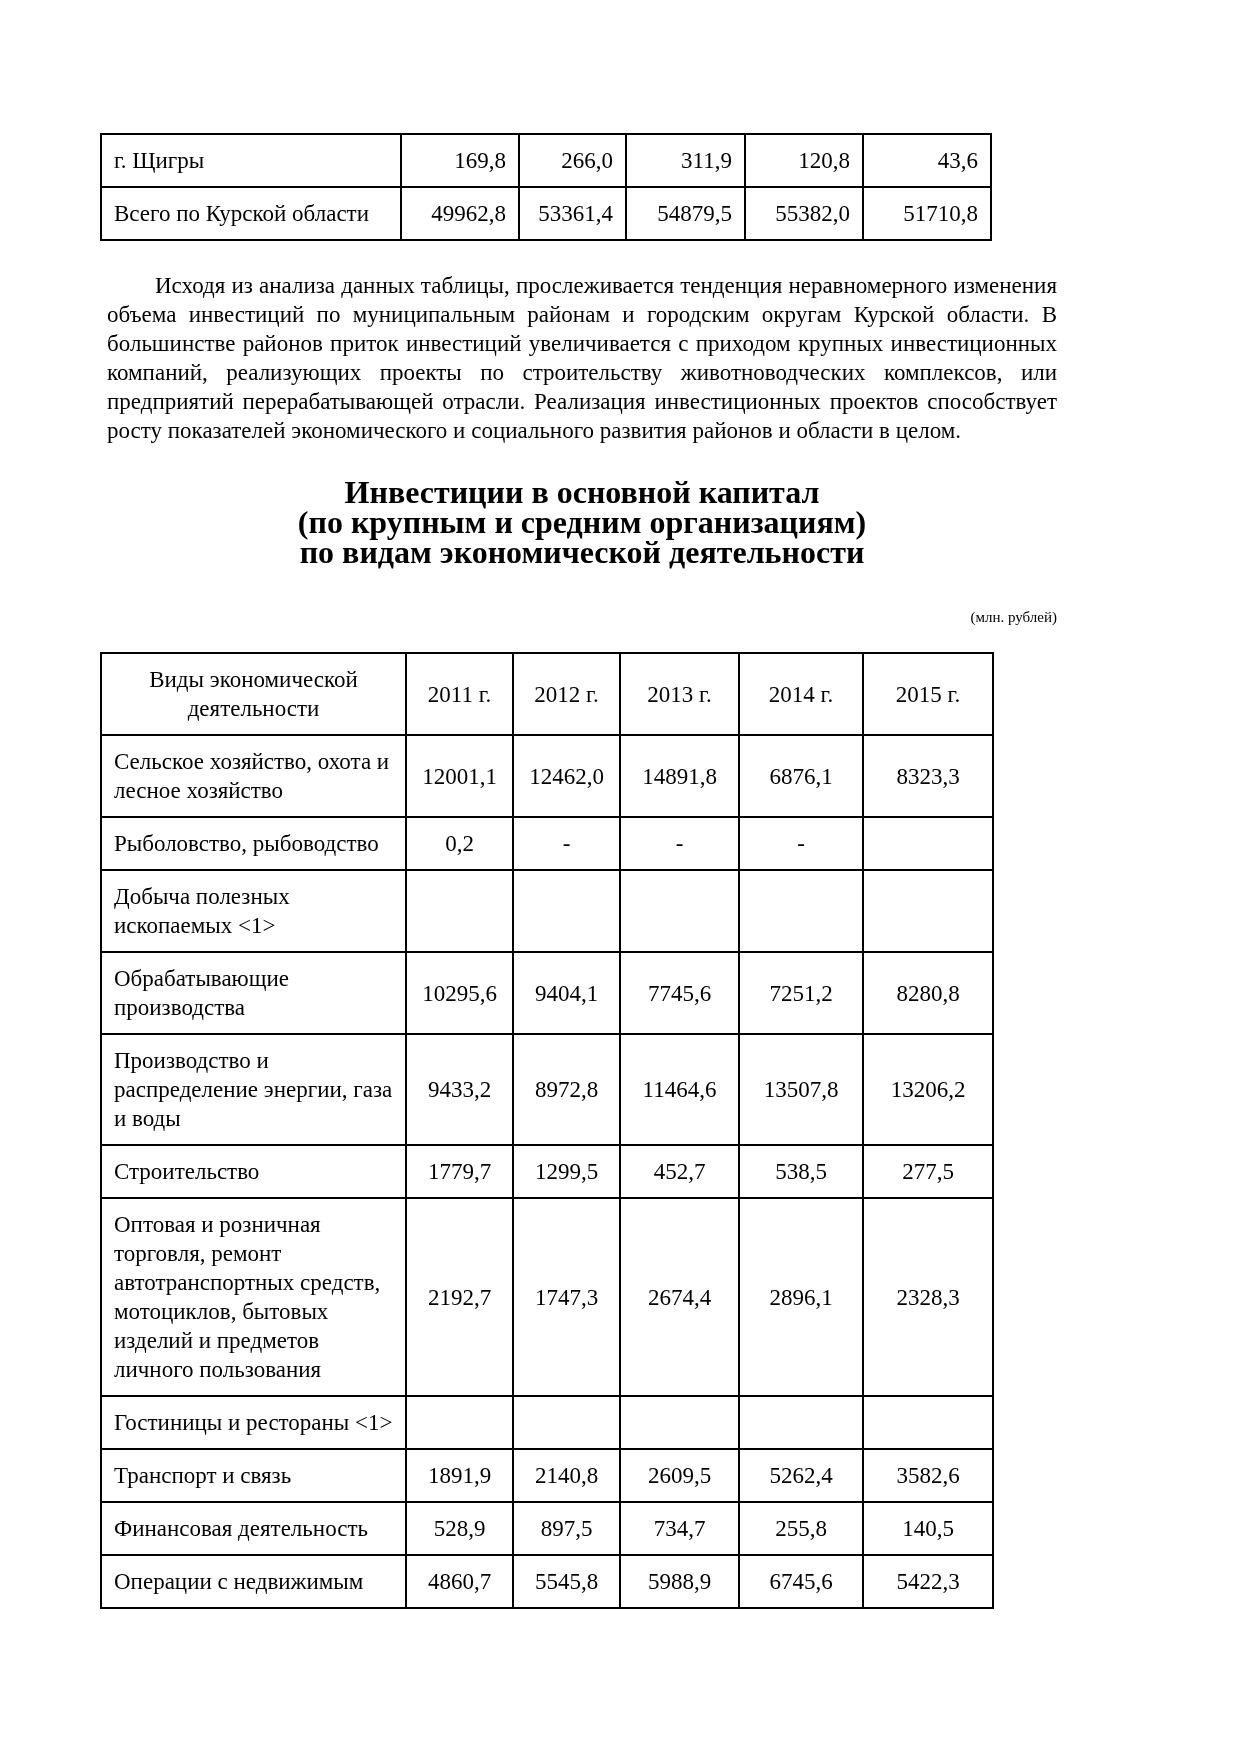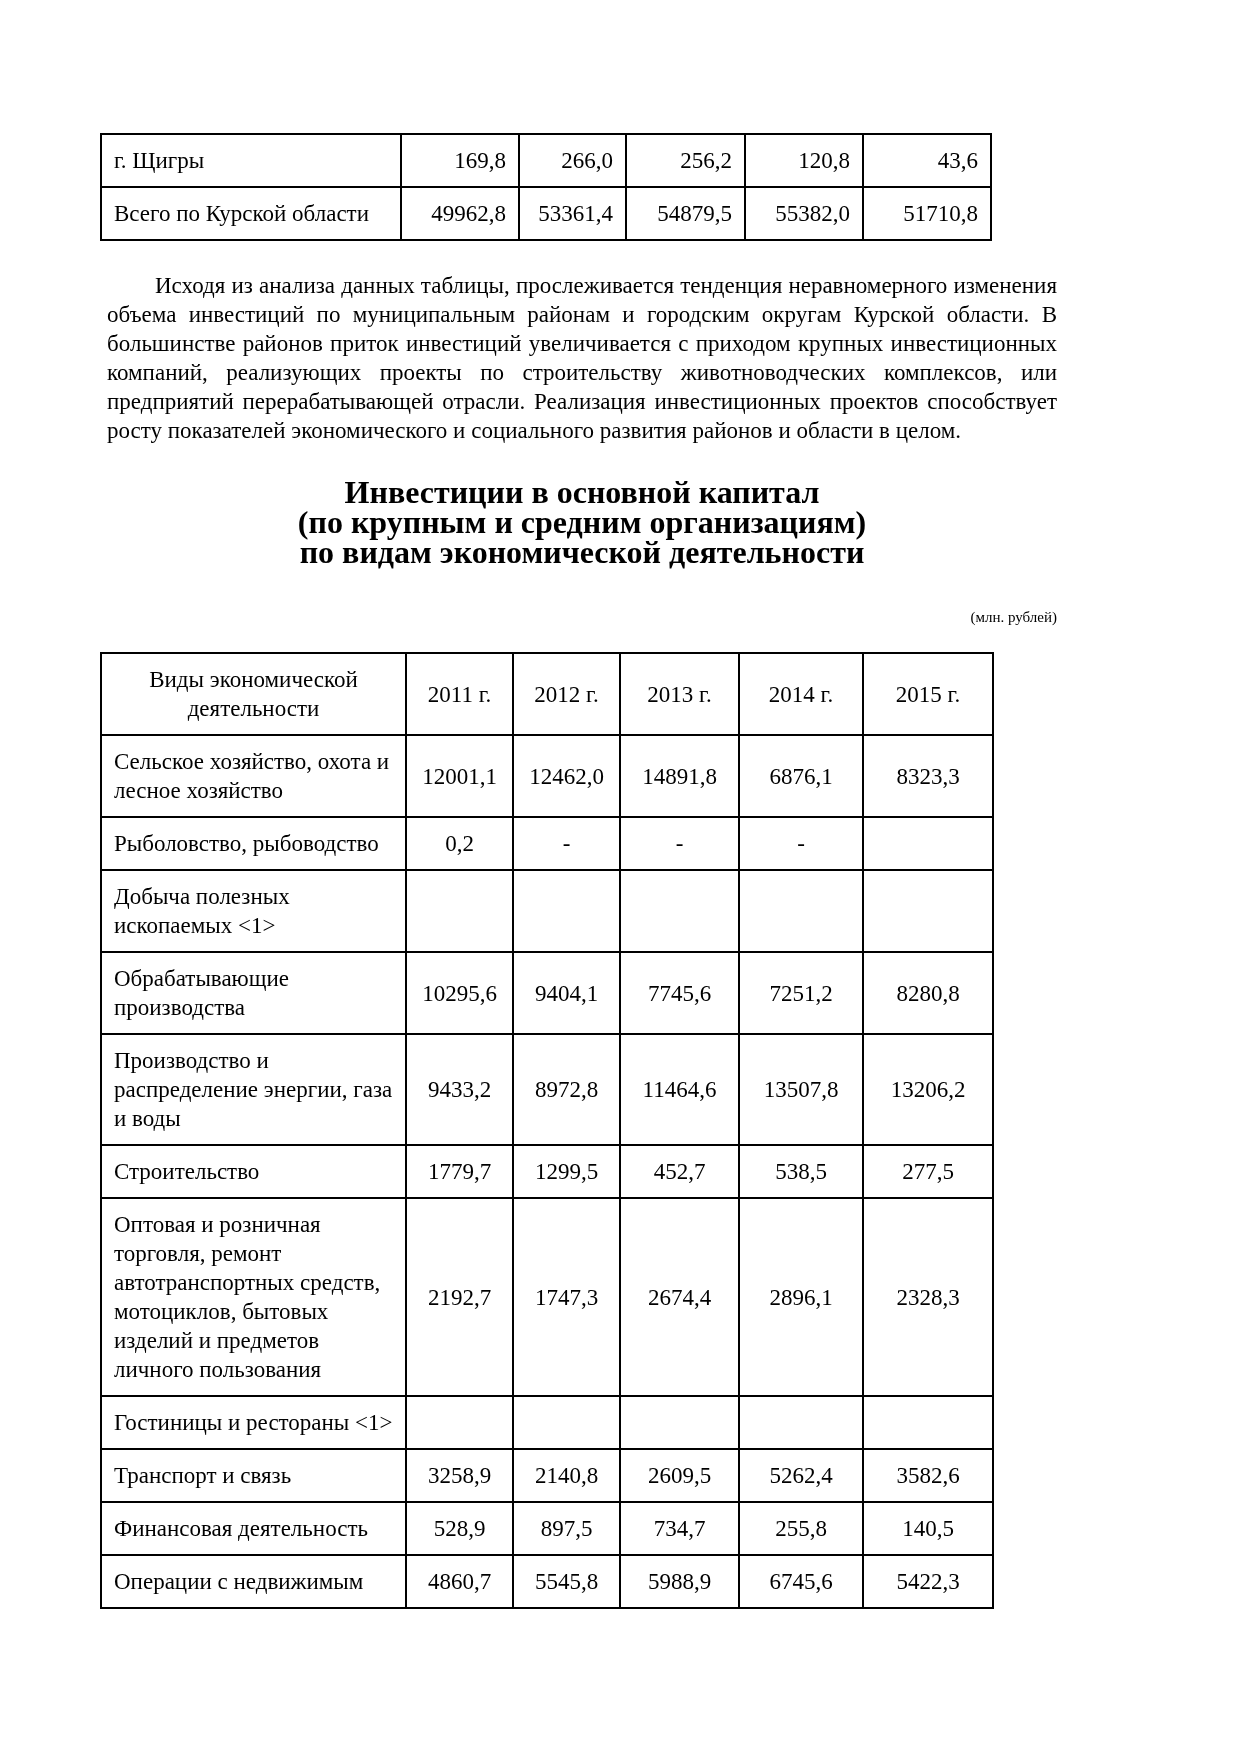--- a/index.html
+++ b/index.html
@@ -76,21 +76,21 @@
         <col style="width:107px">
       <col style="width:119px">
         <col style="width:118px">
         <col style="width:128px">
     </colgroup>
     <tbody>
       <tr>
         <td class="lbl">г. Щигры</td>
         <td class="num">169,8</td>
         <td class="num">266,0</td>
-        <td class="num">256,2</td>
+        <td class="num">311,9</td>
         <td class="num">120,8</td>
         <td class="num">43,6</td>
       </tr>
       <tr>
         <td class="lbl">Всего по Курской области</td>
         <td class="num">49962,8</td>
         <td class="num">53361,4</td>
         <td class="num">54879,5</td>
         <td class="num">55382,0</td>
         <td class="num">51710,8</td>
@@ -187,21 +187,21 @@
       <tr>
         <td class="lbl">Гостиницы и рестораны &lt;1&gt;</td>
         <td class="num"></td>
         <td class="num"></td>
         <td class="num"></td>
         <td class="num"></td>
         <td class="num"></td>
       </tr>
       <tr>
         <td class="lbl">Транспорт и связь</td>
-        <td class="num">3258,9</td>
+        <td class="num">1891,9</td>
         <td class="num">2140,8</td>
         <td class="num">2609,5</td>
         <td class="num">5262,4</td>
         <td class="num">3582,6</td>
       </tr>
       <tr>
         <td class="lbl">Финансовая деятельность</td>
         <td class="num">528,9</td>
         <td class="num">897,5</td>
         <td class="num">734,7</td>

